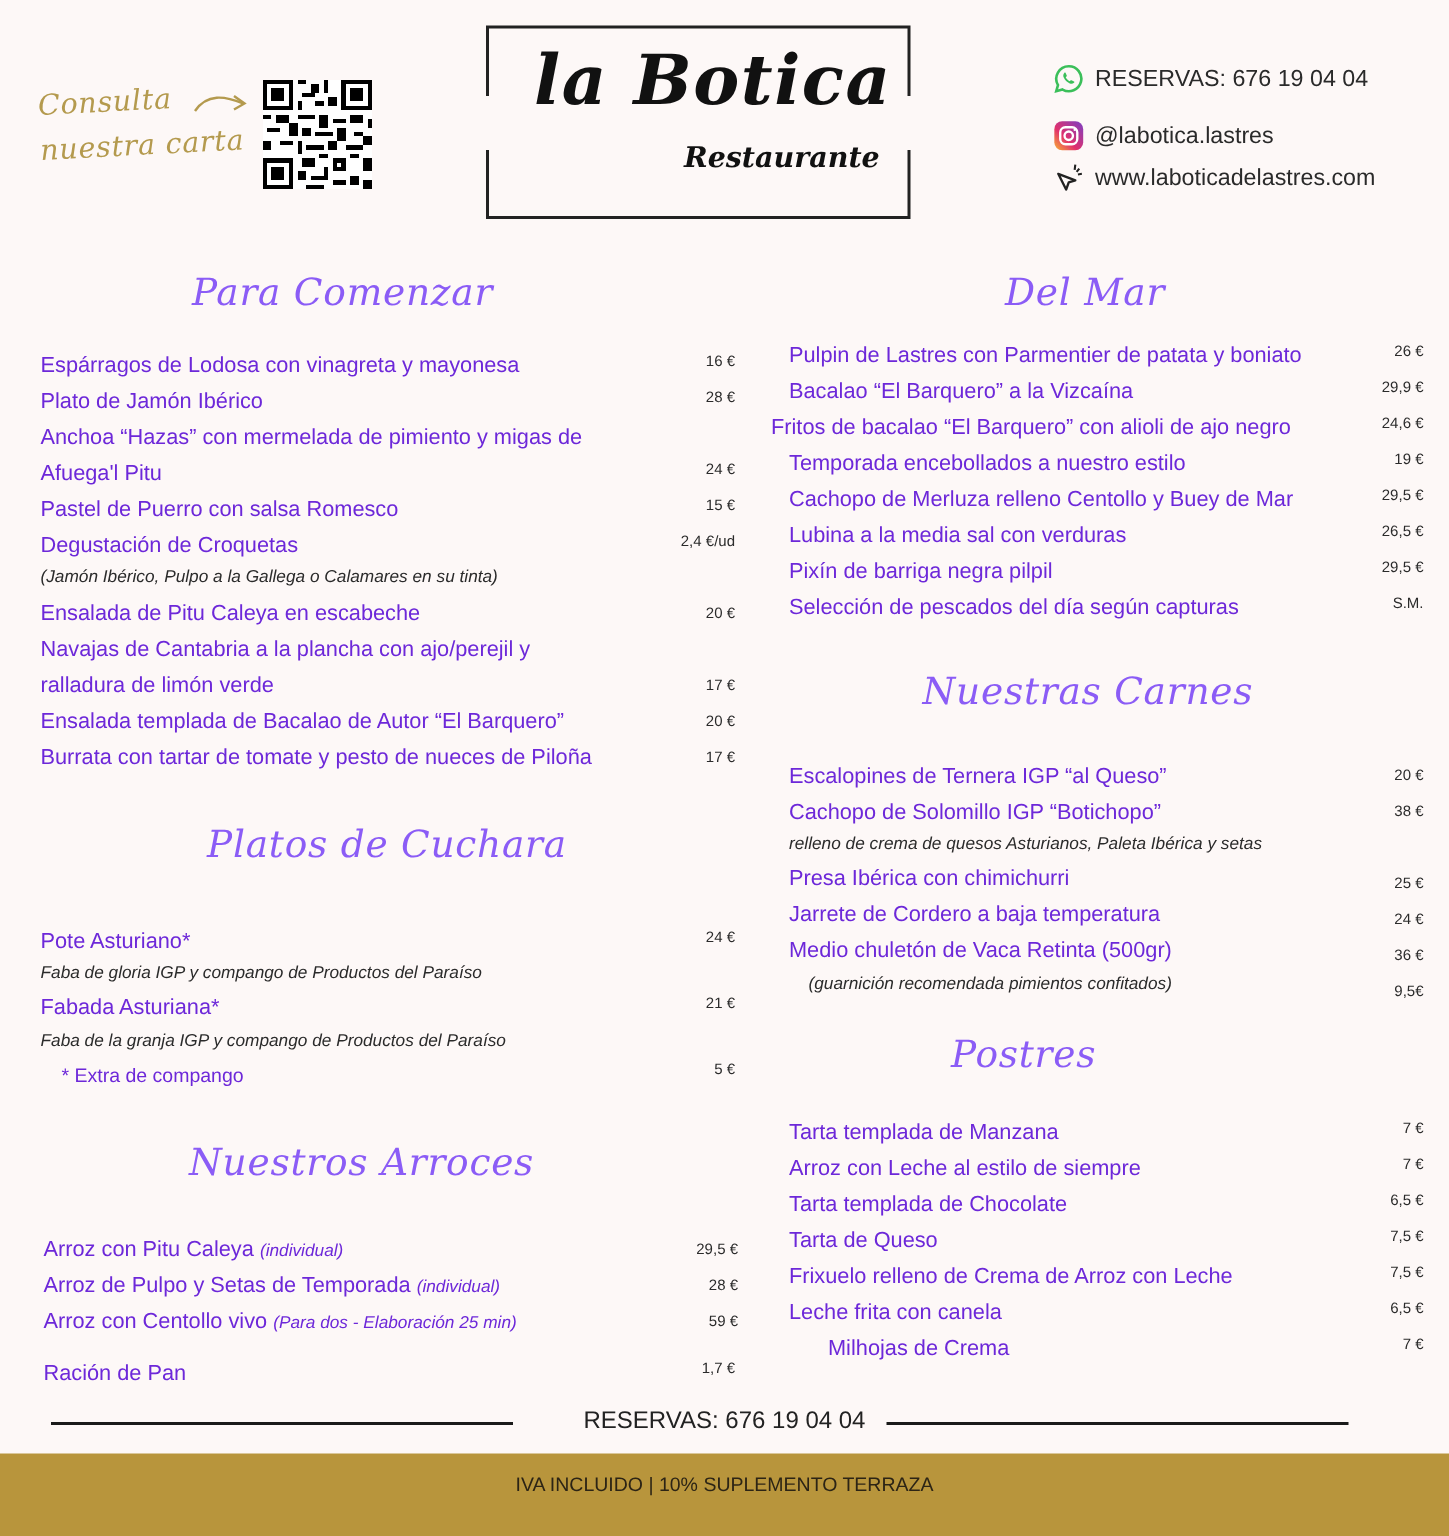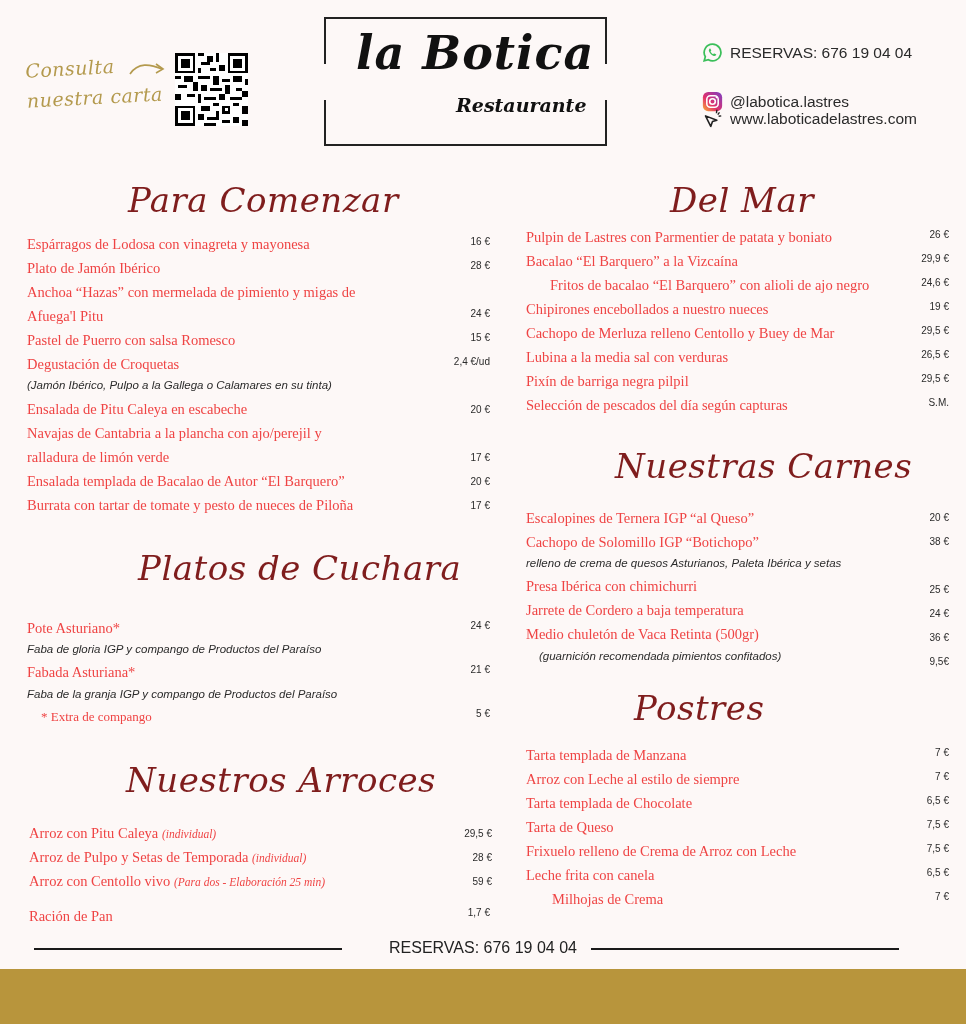--- a/index.html
+++ b/index.html
@@ -56,29 +56,29 @@
     color: #111;
   }
 
   .contact { left: 702px; font-family: "Liberation Sans", sans-serif; font-size: 15.5px; color: #2a2a2a; display:flex; align-items:center; gap: 7px; }
   .contact .ic { width: 21px; height: 21px; display:inline-block; }
 
   
   .sec-title {
     font-family: "DejaVu Serif", serif;
     font-style: italic;
-    font-size: 34px;
-    color: #7f1d1d;
+    font-size: 25px;
+    color: #8b5cf6;
     letter-spacing: 0.5px;
   }
   .row {
     position: absolute;
-    font-family: Liberation Serif, serif;
+    font-family: Liberation Sans, sans-serif;
     font-size: 14.5px;
-    color: #ef4444;
+    color: #6d28d9;
     white-space: nowrap;
   }
   .note {
     position: absolute;
     font-family: "Liberation Sans", sans-serif;
     font-style: italic;
     font-size: 11.5px;
     color: #2b2b2b;
     white-space: nowrap;
   }
@@ -184,21 +184,21 @@
 <div class="abs logo-title">la Botica</div>
 <div class="abs logo-sub">Restaurante</div>
 
 <div class="abs contact" style="top:42px;">
   <svg class="ic" viewBox="0 0 24 24">
     <path d="M12 2.5a9.5 9.5 0 0 0-8.2 14.3L2.5 21.5l4.8-1.3A9.5 9.5 0 1 0 12 2.5z" fill="none" stroke="#3bbf5a" stroke-width="2"></path>
     <path d="M8.6 7.6c.3-.4.8-.4 1 0l.9 1.9c.1.3 0 .6-.2.8l-.6.6c.6 1.3 1.7 2.4 3 3l.6-.6c.2-.2.5-.3.8-.2l1.9.9c.4.2.4.7 0 1-.9.9-2 1.1-3.2.6-2.1-.9-3.8-2.6-4.7-4.7-.5-1.2-.3-2.3.5-3.3z" fill="#3bbf5a"></path>
   </svg>
   <span>RESERVAS: 676 19 04 04</span>
 </div>
-<div class="abs contact" style="top:91px;">
+<div class="abs contact" style="top:80px;">
   <svg class="ic" viewBox="0 0 24 24">
     <defs>
         <linearGradient id="ig" x1="0" y1="1" x2="1" y2="0">
           <stop offset="0" stop-color="#f9b233"></stop>
           <stop offset="0.4" stop-color="#e1306c"></stop>
           <stop offset="1" stop-color="#7b3fc4"></stop>
         </linearGradient>
       </defs>
     <rect x="1" y="1" width="22" height="22" rx="6" fill="url(#ig)"></rect>
     <rect x="5.5" y="5.5" width="13" height="13" rx="4" fill="none" stroke="#fff" stroke-width="1.8"></rect>
@@ -266,23 +266,23 @@
 </div>
 <div class="price" style="right:474px; top:876px;">59 €</div>
 <div class="row" style="left:29px; top:908px;">Ración de Pan</div>
 <div class="price left-price" style="top:907px;">1,7 €</div>
 
 <div class="abs sec-title" style="left:670px; top:180px;">Del Mar</div>
 <div class="row" style="left:526px; top:229px;">Pulpin de Lastres con Parmentier de patata y boniato</div>
 <div class="price right-price" style="top:229px;">26 €</div>
 <div class="row" style="left:526px; top:253px;">Bacalao “El Barquero” a la Vizcaína</div>
 <div class="price right-price" style="top:253px;">29,9 €</div>
-<div class="row" style="left:550px; top:277px;">Fritos de bacalao “El Barquero” con alioli de ajo negro</div>
+<div class="row" style="left:514px; top:277px;">Fritos de bacalao “El Barquero” con alioli de ajo negro</div>
 <div class="price right-price" style="top:277px;">24,6 €</div>
-<div class="row" style="left:526px; top:301px;">Chipirones encebollados a nuestro nueces</div>
+<div class="row" style="left:526px; top:301px;">Temporada encebollados a nuestro estilo</div>
 <div class="price right-price" style="top:301px;">19 €</div>
 <div class="row" style="left:526px; top:325px;">Cachopo de Merluza relleno Centollo y Buey de Mar</div>
 <div class="price right-price" style="top:325px;">29,5 €</div>
 <div class="row" style="left:526px; top:349px;">Lubina a la media sal con verduras</div>
 <div class="price right-price" style="top:349px;">26,5 €</div>
 <div class="row" style="left:526px; top:373px;">Pixín de barriga negra pilpil</div>
 <div class="price right-price" style="top:373px;">29,5 €</div>
 <div class="row" style="left:526px; top:397px;">Selección de pescados del día según capturas</div>
 <div class="price right-price" style="top:397px;">S.M.</div>
 
@@ -315,13 +315,14 @@
 <div class="row" style="left:526px; top:867px;">Leche frita con canela</div>
 <div class="price right-price" style="top:867px;">6,5 €</div>
 <div class="row" style="left:552px; top:891px;">Milhojas de Crema</div>
 <div class="price right-price" style="top:891px;">7 €</div>
 
 <div class="abs rule" style="left:34px; width:308px;"></div>
 <div class="abs rule" style="left:591px; width:308px;"></div>
 <div class="abs reservas-bottom">RESERVAS: 676 19 04 04</div>
 
 <div class="abs footer">
+  <div class="f1">IVA INCLUIDO | 10% SUPLEMENTO TERRAZA</div>
 </div>
 
 </body></html>

